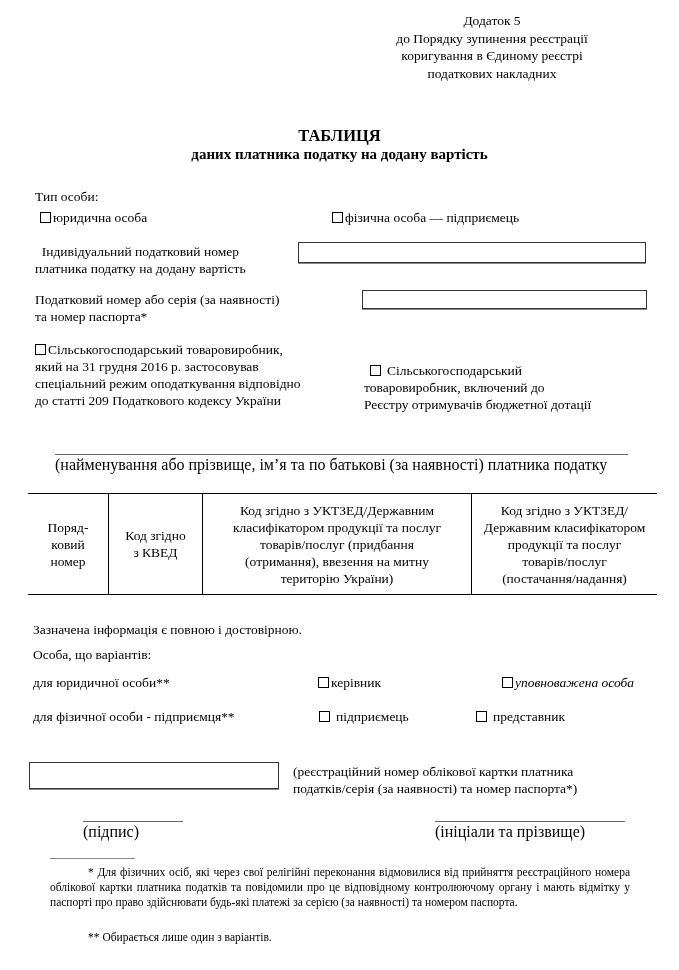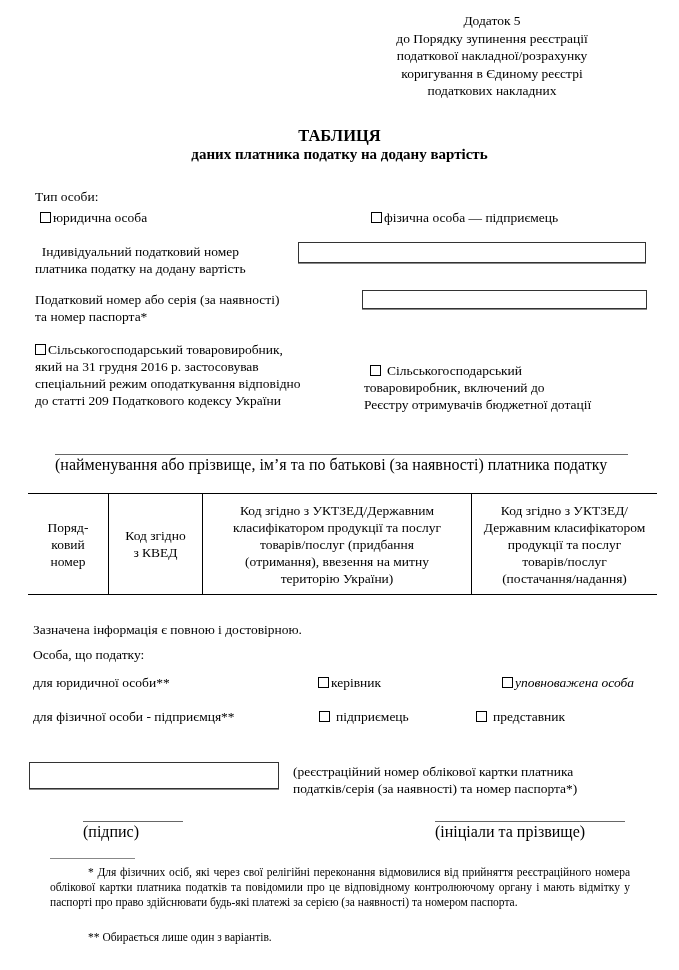--- a/index.html
+++ b/index.html
@@ -46,33 +46,32 @@
   table.codes th:last-child { border-right: 0; }
   table.codes thead tr { border-top: 1.5px solid #000; border-bottom: 1.5px solid #000; }
   .footnote { font-size: 11.5px; line-height: 15px; text-align: justify; }
 </style>
 </head>
 <body>
 
 <div class="abs appendix">
   <div>Додаток 5</div>
   <div>до Порядку зупинення реєстрації</div>
-  <div>податкової накладної/розрахунку</div>
   <div>коригування в Єдиному реєстрі</div>
   <div>податкових накладних</div>
 </div>
 
 <div class="abs title title1">ТАБЛИЦЯ</div>
 <div class="abs title title2">даних платника податку на додану вартість</div>
 
 <div class="abs label" style="left:35px; top:188px;">Тип особи:</div>
 <label class="abs label" style="left:40px; top:209px;">
   <span class="cb"></span><span>юридична особа</span>
 </label>
-<label class="abs label" style="left:332px; top:209px;margin-left:39px;">
+<label class="abs label" style="left:332px; top:209px;">
   <span class="cb"></span><span>фізична особа — підприємець</span>
 </label>
 
 <div class="abs label" style="left:35px; top:243px;text-align:center;">
   <div>Індивідуальний податковий номер</div>
   <div>платника податку на додану вартість</div>
 </div>
 <div class="abs field" style="left:298px; top:242px; width:348px; height:21px;">
   <input type="text" value="" style="">
 </div>
@@ -124,21 +123,21 @@
           <div>Державним класифікатором</div>
           <div>продукції та послуг</div>
           <div>товарів/послуг</div>
           <div>(постачання/надання)</div>
       </th>
     </tr>
   </thead>
 </table>
 
 <div class="abs label" style="left:33px; top:621px;">Зазначена інформація є повною і достовірною.</div>
-<div class="abs label" style="left:33px; top:646px;">Особа, що податку:</div>
+<div class="abs label" style="left:33px; top:646px;">Особа, що варіантів:</div>
 
 <div class="abs label" style="left:33px; top:674px;font-family:Liberation Serif, serif;">для юридичної особи**</div>
 <label class="abs label" style="left:318px; top:674px;">
   <span class="cb"></span><span>керівник</span>
 </label>
 <label class="abs label" style="left:502px; top:674px;font-style:italic;">
   <span class="cb"></span><span>уповноважена особа</span>
 </label>
 
 <div class="abs label" style="left:33px; top:708px;">для фізичної особи - підприємця**</div>

